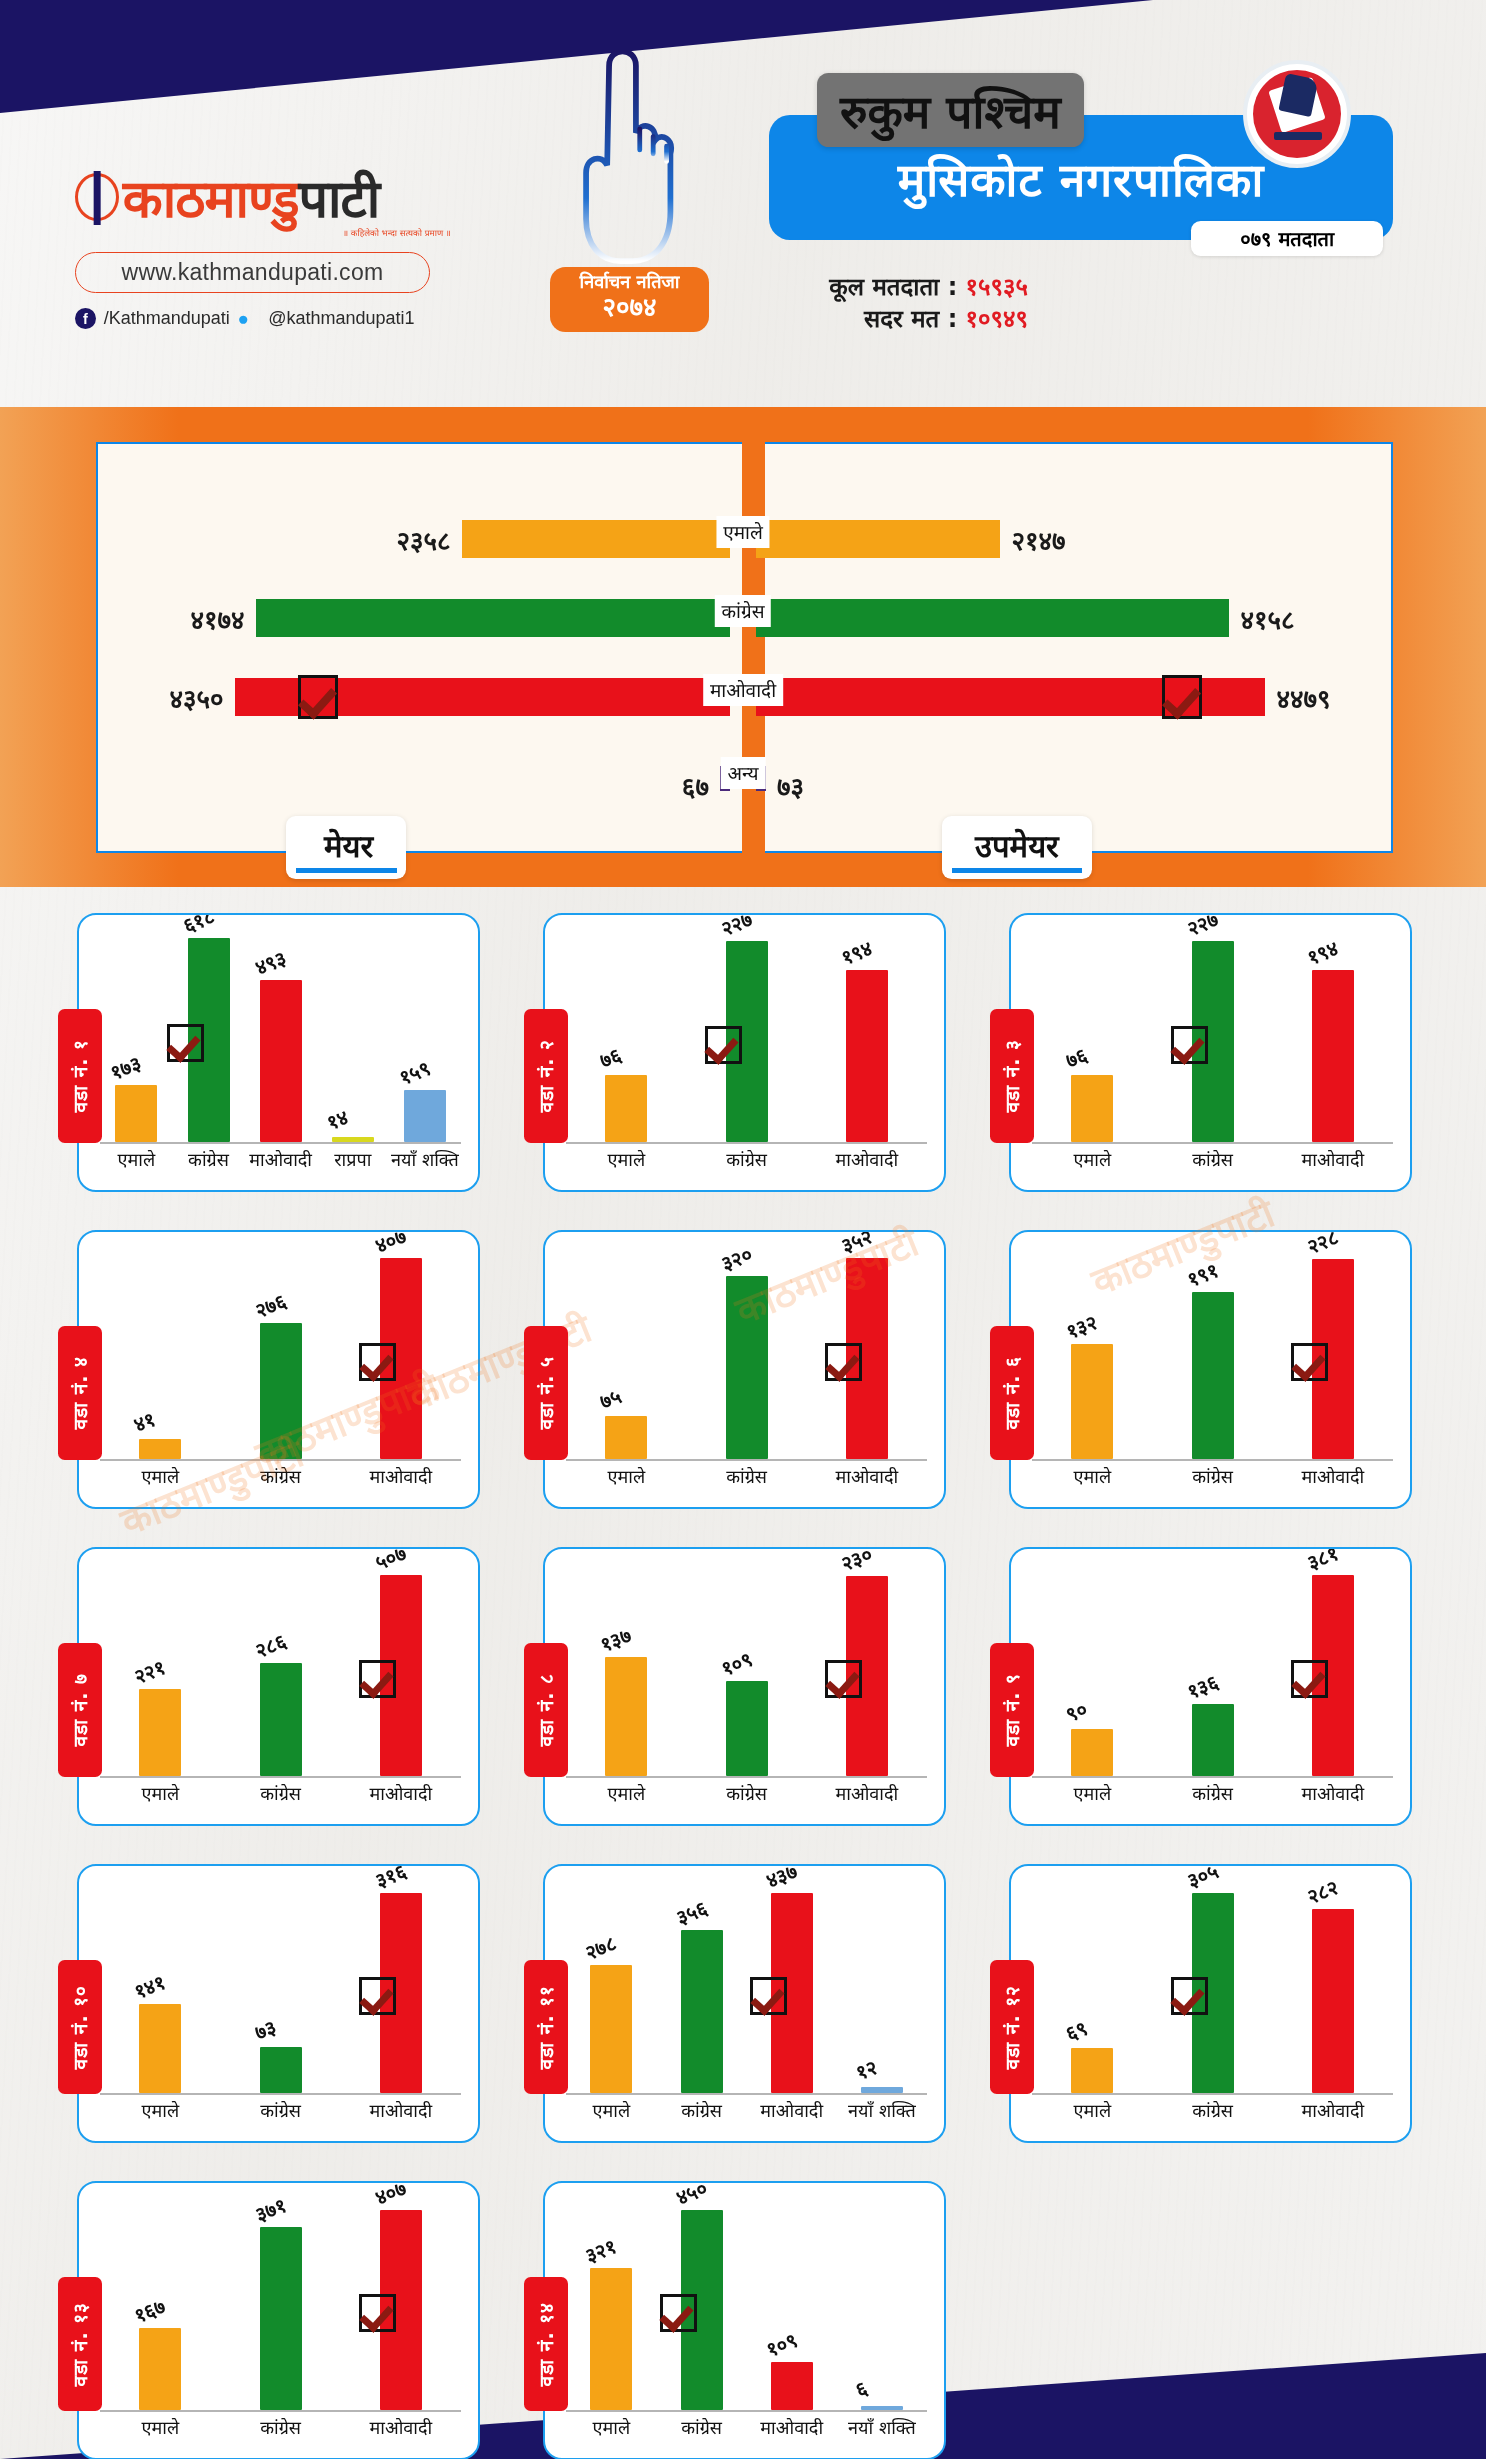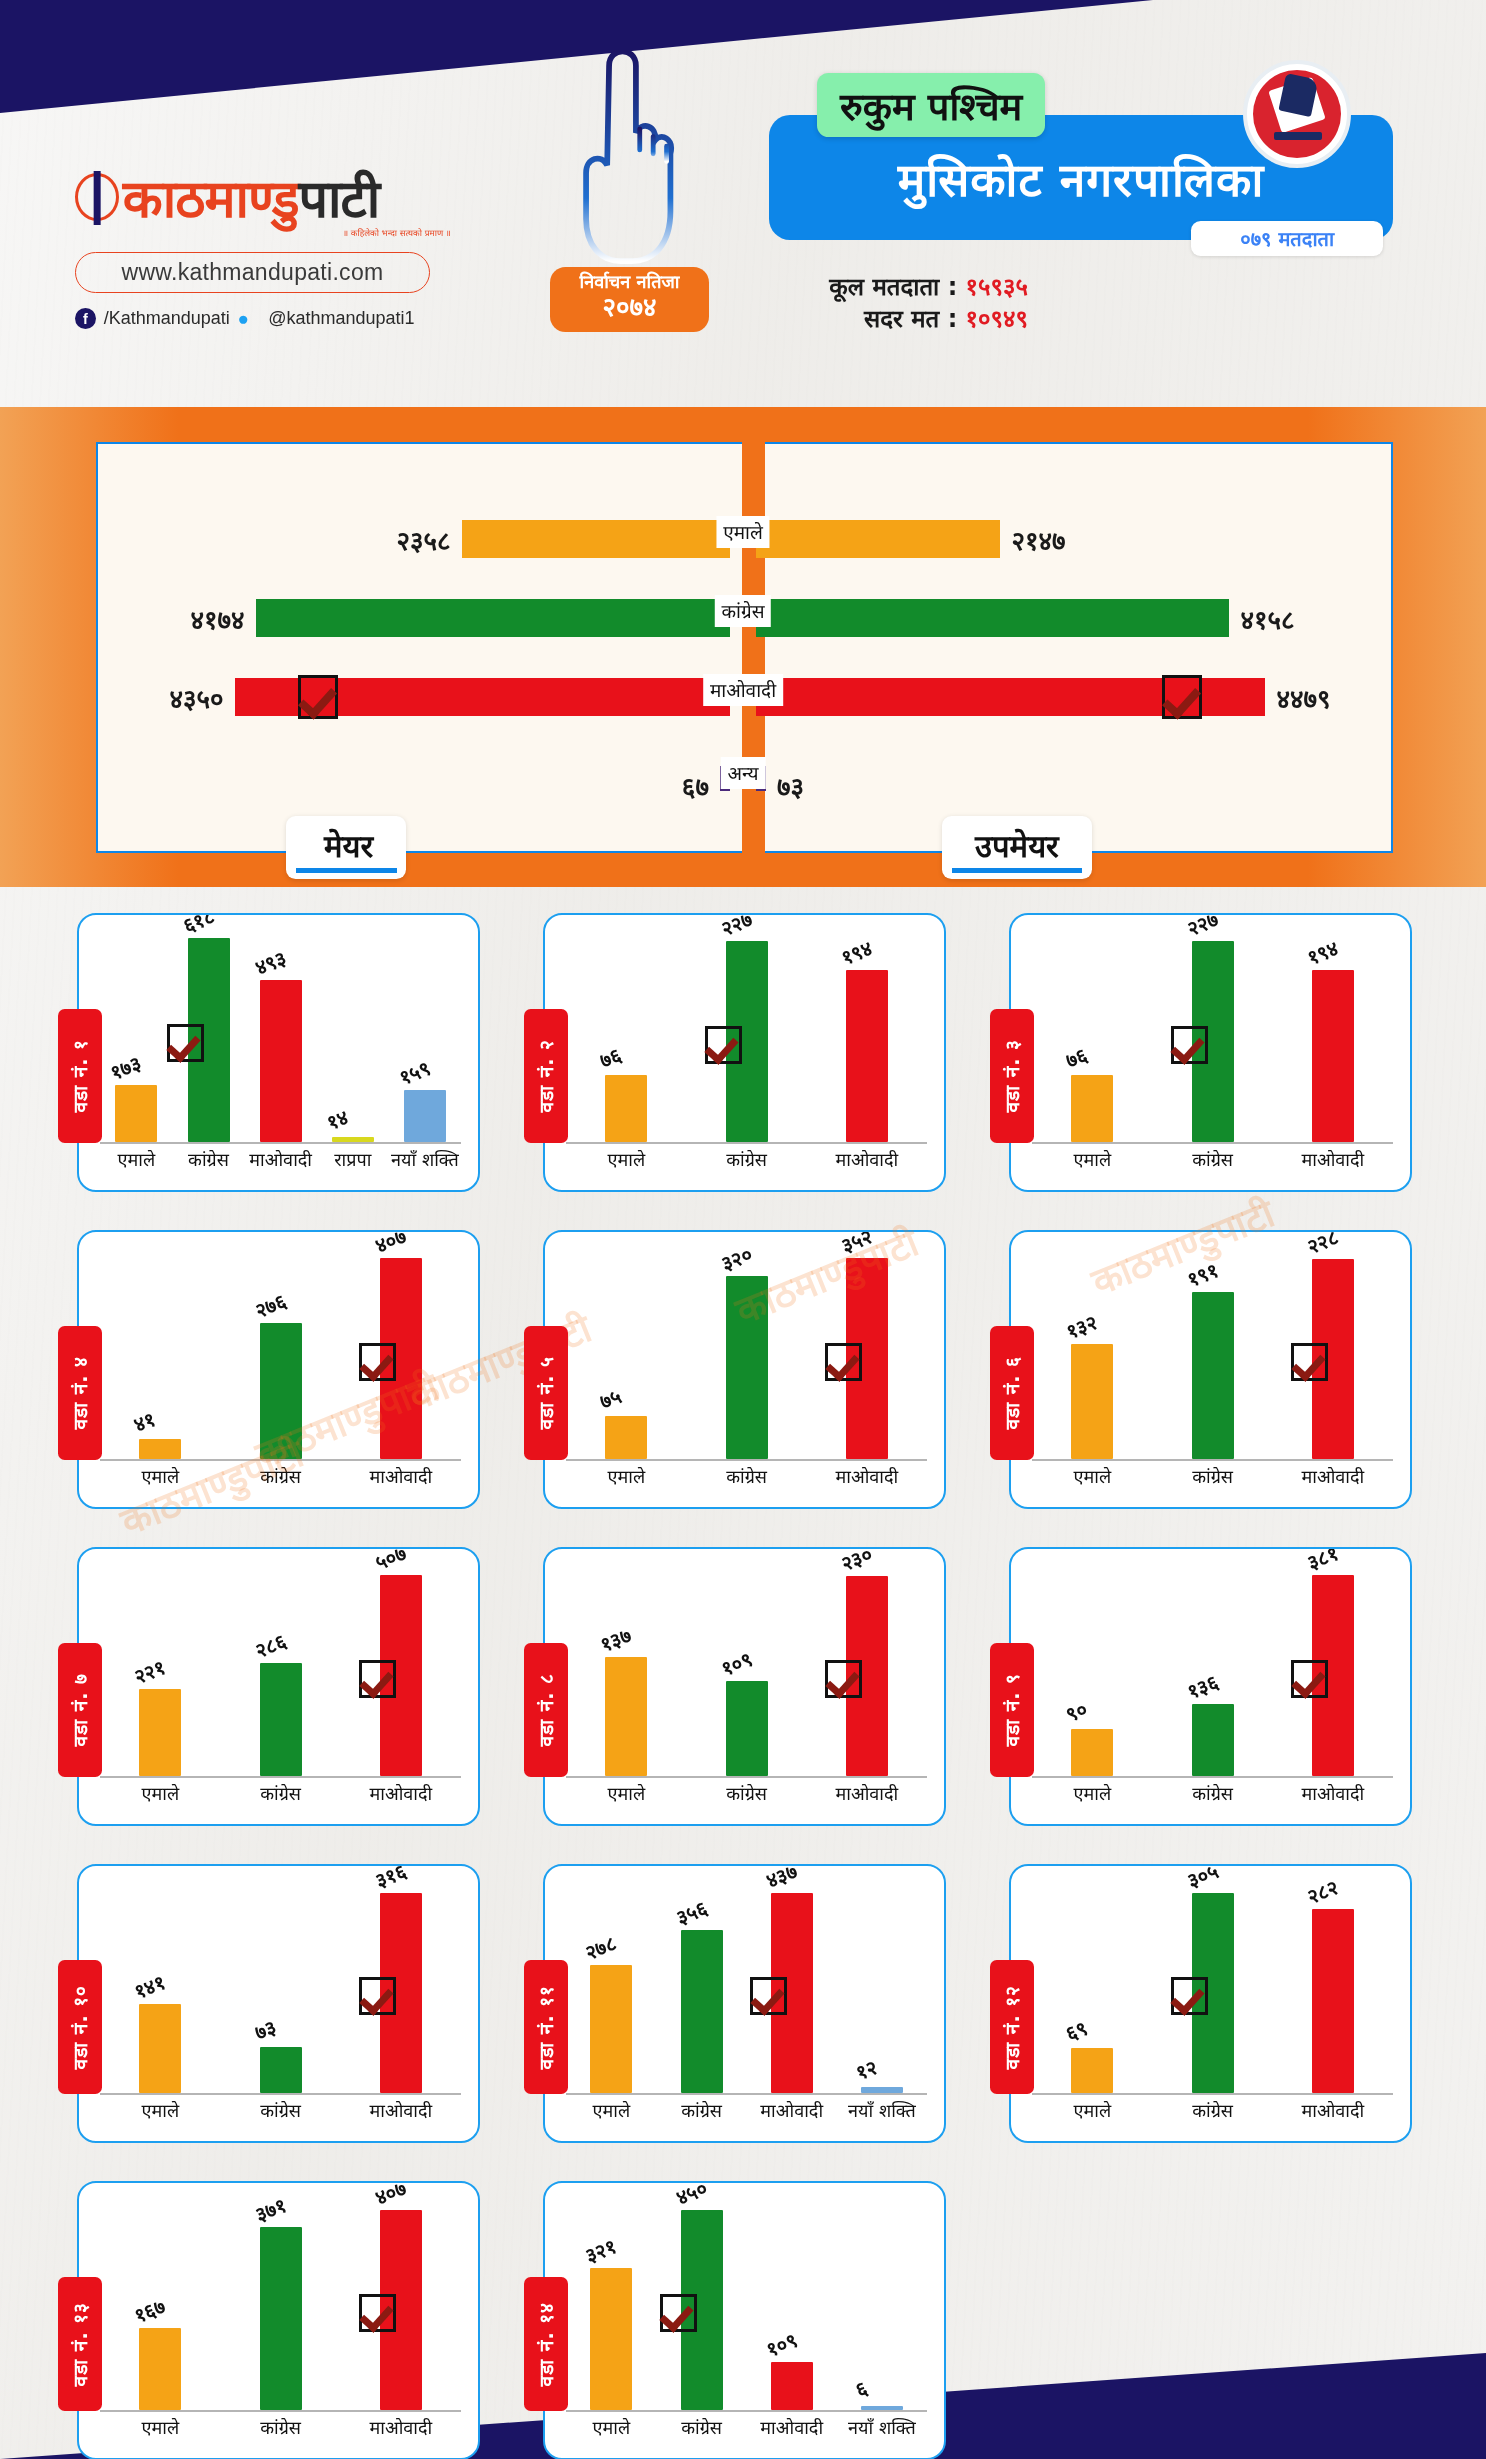--- a/index.html
+++ b/index.html
@@ -77,22 +77,22 @@
 
   .muni-wrap{ position:absolute; left:769px; top:77px; width:653px; height:240px; }
   .muni-box{
     position:absolute; left:0; top:38px; width:624px; height:125px;
     background:#0d86e8; border-radius:21px;
     display:flex; align-items:center; justify-content:center;
   }
   .muni-name{ color:#fff; font-size:46px; font-weight:bold; font-family:"DejaVu Sans", sans-serif;
     letter-spacing:1px; }
   .district-tag{
-    position:absolute; left:48px; top:-3.8px; background:#86efac; border-radius:11.5px;
-    padding:5.8px 23px; font-size:38px; font-weight:bold; color:#111;
+    position:absolute; left:48px; top:-3.8px; background:#737373; border-radius:11.5px;
+    padding:5.8px 23px; font-size:46px; font-weight:bold; color:#111;
     font-family:"DejaVu Sans", sans-serif; box-shadow:0 1.9px 5.8px rgba(0,0,0,.15);
   }
   .emblem{
     position:absolute; right:71px; top:-17.3px; width:108px; height:108px;
     border-radius:50%; background:#fff; border:4.8px solid #e8eef3;
     display:flex; align-items:center; justify-content:center;
   }
   .emblem-inner{
     width:88px;height:88px;border-radius:50%;background:#d9232e;position:relative;overflow:hidden;
   }
@@ -105,21 +105,21 @@
     border-radius:5.8px 11.5px 2.9px 2.9px; transform:rotate(12deg);
   }
   .emblem-slot{
     position:absolute; left:21px; bottom:17.3px; width:48px; height:8.6px; background:#1b2a63; border-radius:1.9px;
   }
   .voters-badge{
     position:absolute; right:17.3px; top:144px; width:235px;
   }
   .voters-label{
     background:#fff; border-radius:9.6px; padding:3.8px 0; text-align:center;
-    font-size:20px; font-weight:bold; color:#3b82f6; font-family:"DejaVu Sans", sans-serif;
+    font-size:20px; font-weight:bold; color:#000000; font-family:"DejaVu Sans", sans-serif;
     width:192px; margin:0 auto -9.6px; position:relative; z-index:2;
     box-shadow:0 1px 3.8px rgba(0,0,0,.12);
   }
   .voters-num{
     background:#fff; border:2.9px solid #0d86e8; border-radius:13.4px;
     text-align:center; padding:7.7px 0 5.8px; font-size:38px; font-weight:bold;
     color:#1b1464; font-family:"DejaVu Sans", sans-serif;
   }
 
   

